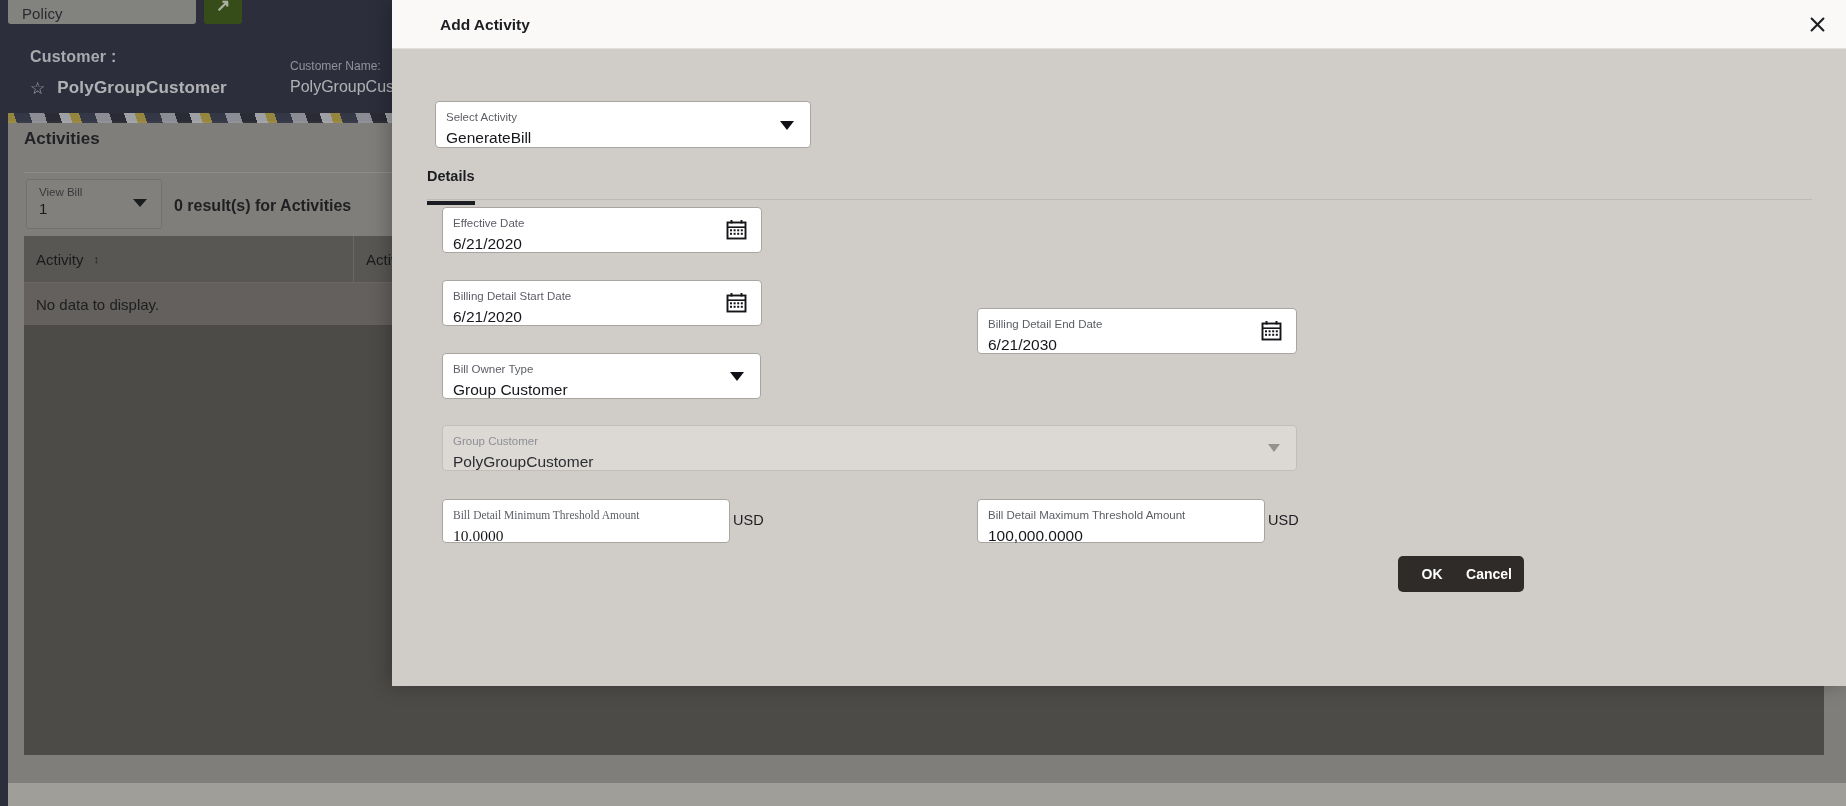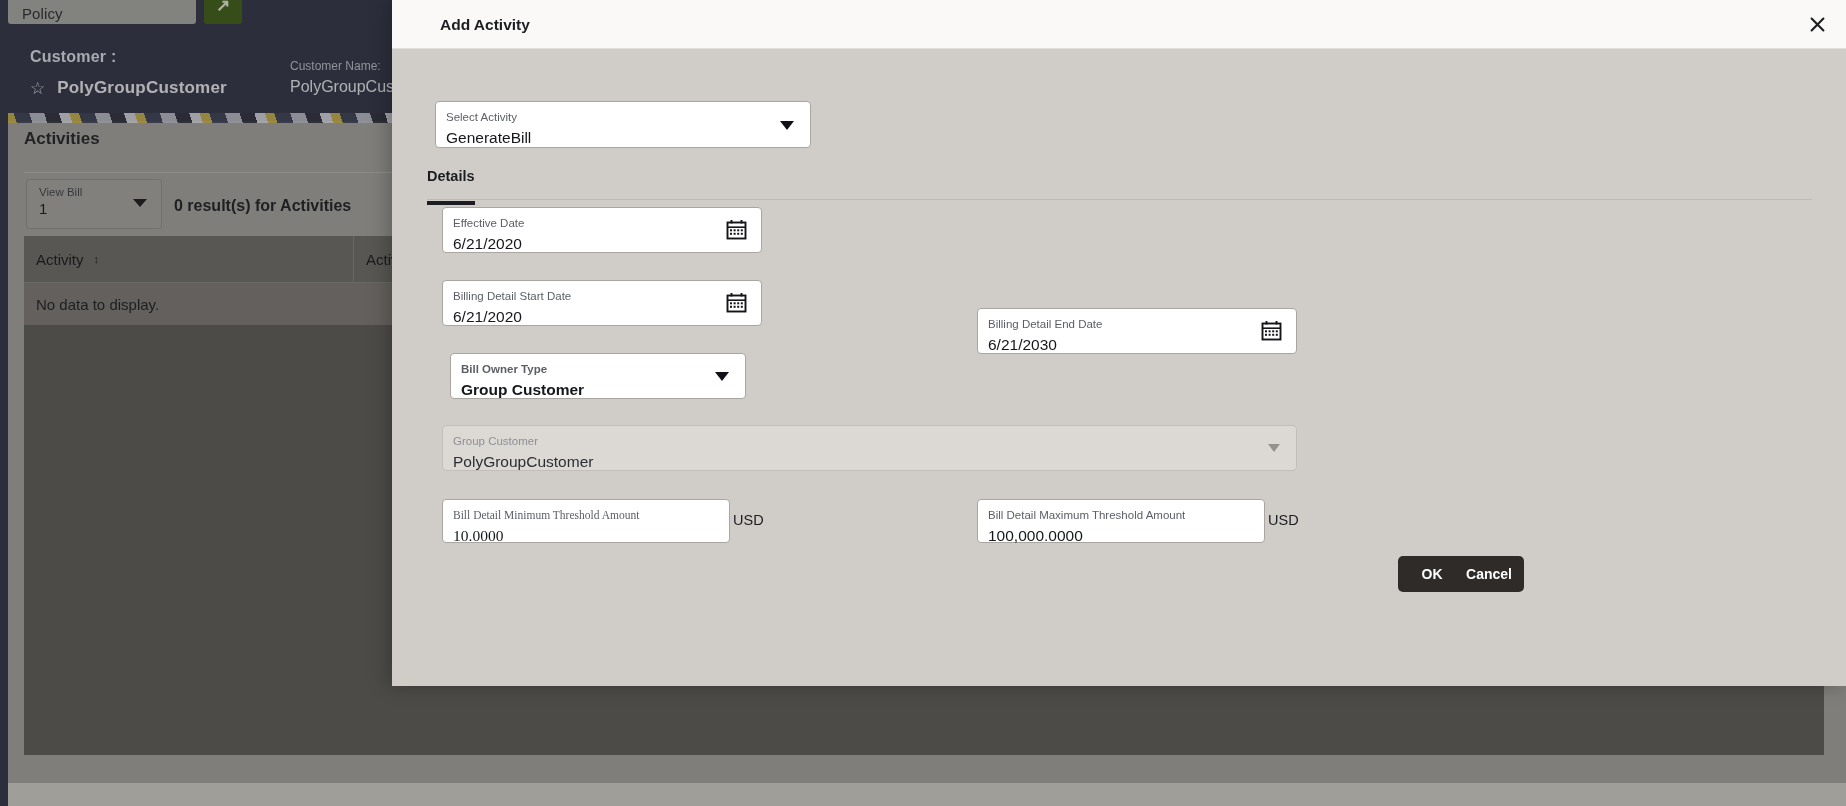--- a/index.html
+++ b/index.html
@@ -207,21 +207,21 @@
     position: absolute; right: 14px; top: 50%;
     margin-top: -11px;
   }
   .cal-icon svg { display: block; }
 
   
   #field-select-activity { left: 43px; top: 52px; width: 376px; height: 47px; }
   #field-effective-date  { left: 50px; top: 158px; width: 320px; height: 46px; }
   #field-billing-start   { left: 50px; top: 231px; width: 320px; height: 46px; }
   #field-billing-end     { left: 585px; top: 231px; width: 320px; height: 46px; margin-top: 28px; }
-  #field-bill-owner-type { left: 58px; top: 304px; width: 296px; height: 46px; font-weight: bold; }
+  #field-bill-owner-type { left: 50px; top: 304px; width: 319px; height: 46px; }
   #field-group-customer  { left: 50px; top: 376px; width: 855px; height: 46px; }
   #field-min-threshold   { left: 50px; top: 450px; width: 288px; height: 44px; font-family: Liberation Serif, serif; }
   #field-max-threshold   { left: 585px; top: 450px; width: 288px; height: 44px; }
 
   .unit-label {
     position: absolute;
     font-size: 14.5px; color: #1c1d22;
   }
   #unit-min { left: 341px; top: 463px; }
   #unit-max { left: 876px; top: 463px; }

